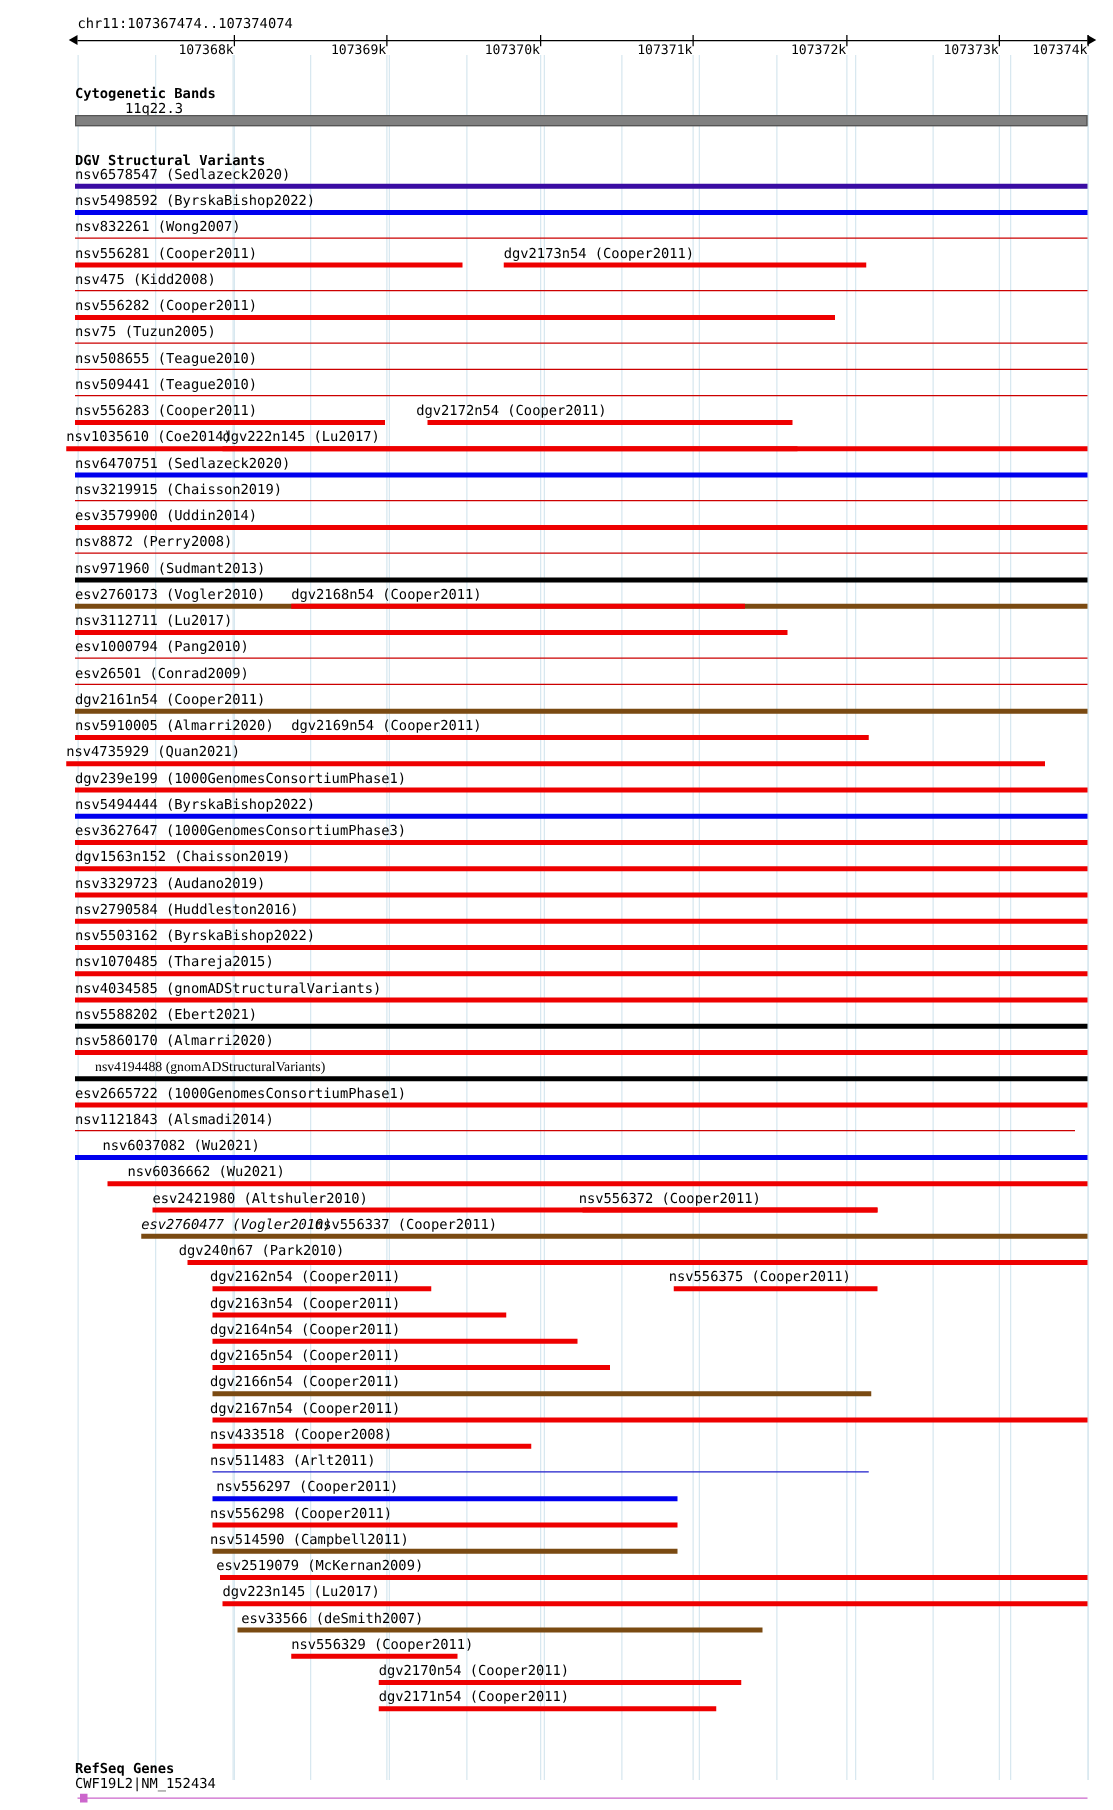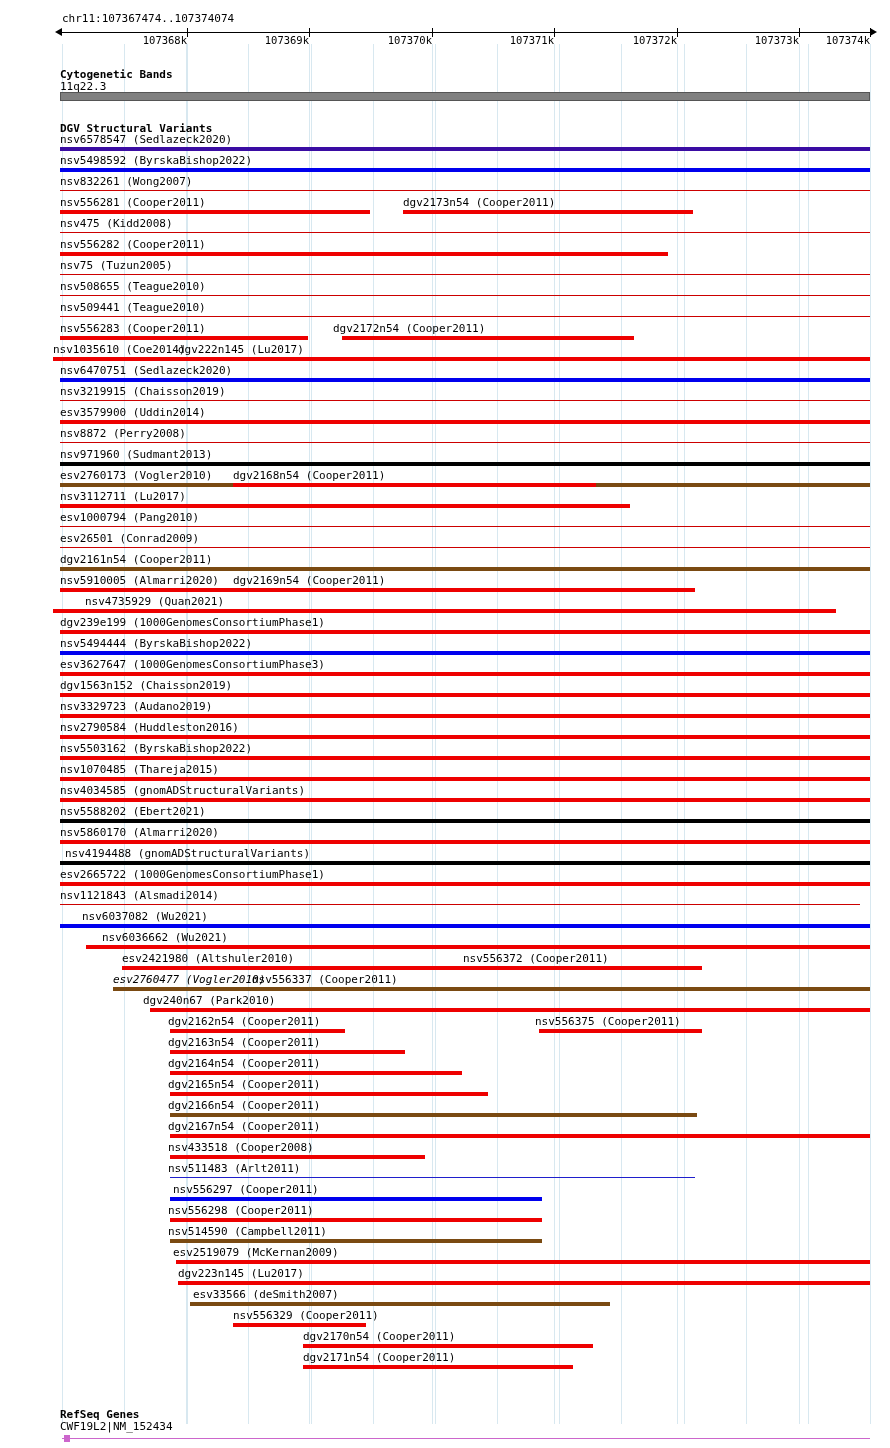--- a/index.html
+++ b/index.html
@@ -199,21 +199,21 @@
       <div class="gridline" style="left: 435px;"></div>
       <div class="gridline" style="left: 497px;"></div>
       <div class="gridline" style="left: 559px;"></div>
       <div class="gridline" style="left: 622px;"></div>
       <div class="gridline" style="left: 684px;"></div>
       <div class="gridline" style="left: 746px;"></div>
       <div class="gridline" style="left: 808px;"></div>
     </div>
 
   <div class="section-title" style="top:68px;">Cytogenetic Bands</div>
-  <div class="sub-label" style="top:80px;">11q22.3</div>
+  <div class="sub-label" style="top:80px;margin-left:40px;">11q22.3</div>
   <div class="cytoband" style="top:92px;"></div>
 
   <div class="section-title" style="top:122px;">DGV Structural Variants</div>
   <div id="dgv-tracks">
       <div class="track" style="top: 134px;">
         <div class="track-label" style="left: 60px;">nsv6578547 (Sedlazeck2020)</div>
         <div class="track-bar" style="left: 60px; width: 810px; background: rgb(58, 12, 163);"></div>
       </div>
       <div class="track" style="top: 155px;">
         <div class="track-label" style="left: 60px;">nsv5498592 (ByrskaBishop2022)</div>
@@ -313,21 +313,21 @@
       </div>
       <div class="track" style="top: 575px;">
         <div class="track-label" style="left: 60px;">nsv5910005 (Almarri2020)</div>
         <div class="track-bar" style="left: 60px; width: 578px; background: rgb(238, 0, 0);"></div>
       </div>
       <div class="track" style="top: 575px;">
         <div class="track-label" style="left: 233px;">dgv2169n54 (Cooper2011)</div>
         <div class="track-bar" style="left: 233px; width: 462px; background: rgb(238, 0, 0);"></div>
       </div>
       <div class="track" style="top: 596px;">
-        <div class="track-label" style="left: 53px; margin-left: 32px;">nsv4735929 (Quan2021)</div>
+        <div class="track-label" style="left: 53px;">nsv4735929 (Quan2021)</div>
         <div class="track-bar" style="left: 53px; width: 783px; background: rgb(238, 0, 0);"></div>
       </div>
       <div class="track" style="top: 617px;">
         <div class="track-label" style="left: 60px;">dgv239e199 (1000GenomesConsortiumPhase1)</div>
         <div class="track-bar" style="left: 60px; width: 810px; background: rgb(238, 0, 0);"></div>
       </div>
       <div class="track" style="top: 638px;">
         <div class="track-label" style="left: 60px;">nsv5494444 (ByrskaBishop2022)</div>
         <div class="track-bar" style="left: 60px; width: 810px; background: rgb(0, 0, 238);"></div>
       </div>
@@ -361,21 +361,21 @@
       </div>
       <div class="track" style="top: 806px;">
         <div class="track-label" style="left: 60px;">nsv5588202 (Ebert2021)</div>
         <div class="track-bar" style="left: 60px; width: 810px; background: rgb(0, 0, 0);"></div>
       </div>
       <div class="track" style="top: 827px;">
         <div class="track-label" style="left: 60px;">nsv5860170 (Almarri2020)</div>
         <div class="track-bar" style="left: 60px; width: 810px; background: rgb(238, 0, 0);"></div>
       </div>
       <div class="track" style="top: 848px;">
-        <div class="track-label" style="left: 65px;">nsv4194488 (gnomADStructuralVariants)</div>
+        <div class="track-label" style="left: 76px; font-family: Liberation Serif, serif;">nsv4194488 (gnomADStructuralVariants)</div>
         <div class="track-bar" style="left: 60px; width: 810px; background: rgb(0, 0, 0);"></div>
       </div>
       <div class="track" style="top: 869px;">
         <div class="track-label" style="left: 60px;">esv2665722 (1000GenomesConsortiumPhase1)</div>
         <div class="track-bar" style="left: 60px; width: 810px; background: rgb(238, 0, 0);"></div>
       </div>
       <div class="track" style="top: 890px;">
         <div class="track-label" style="left: 60px;">nsv1121843 (Alsmadi2014)</div>
         <div class="track-bar thin" style="left: 60px; width: 800px; background: rgb(204, 0, 0);"></div>
       </div>

